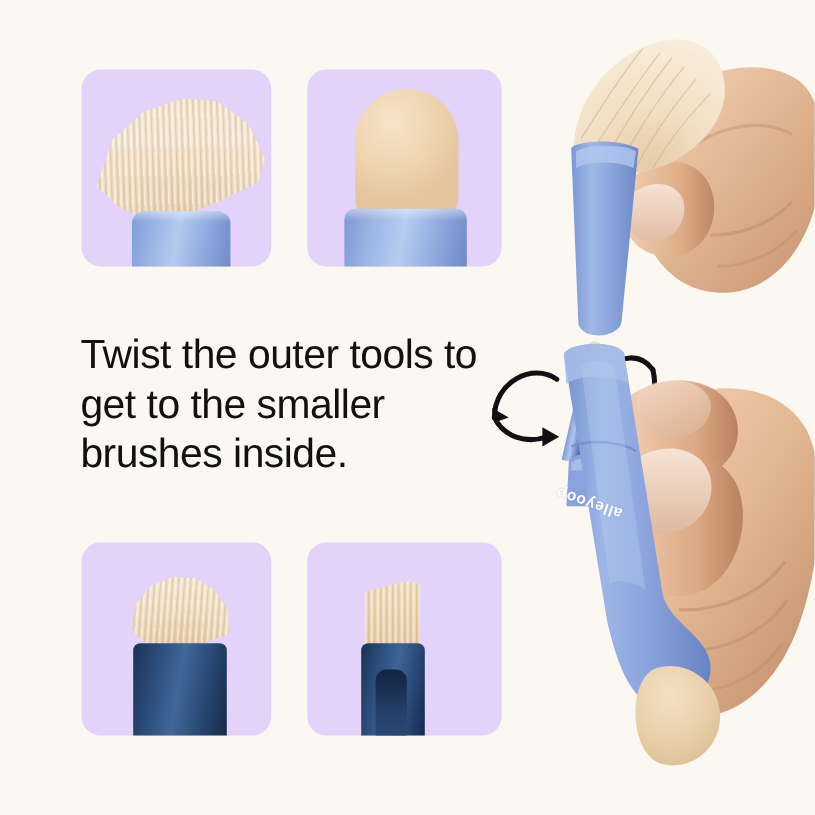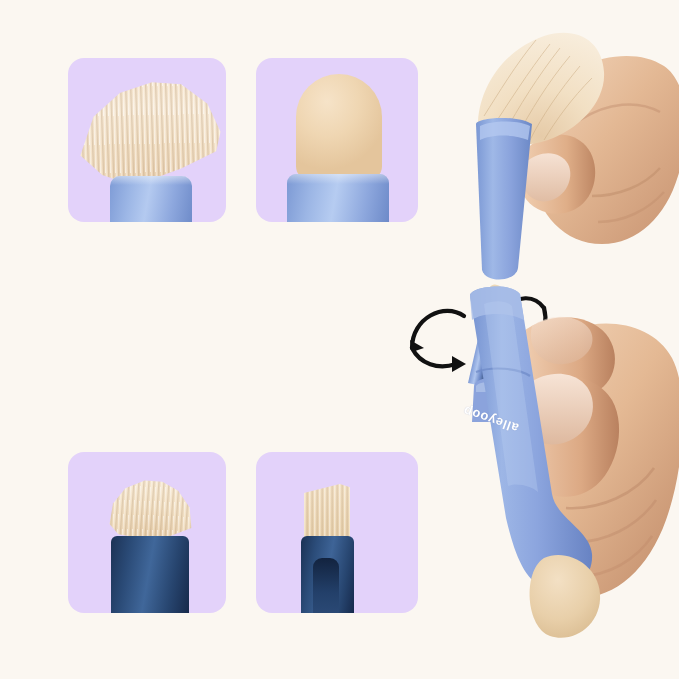--- a/index.html
+++ b/index.html
@@ -156,20 +156,21 @@
   <div class="tile bl">
     <div class="bristles"></div>
     <div class="ferrule"></div>
   </div>
 
   <div class="tile br">
     <div class="bristles"></div>
     <div class="ferrule"></div>
   </div>
 
+  <div class="headline">Twist the outer tools to get to the smaller brushes inside.</div>
 
   <svg class="arrows" viewBox="0 0 150 110">
 
     <g>
       <path d="M8 70 C8 40, 40 24, 60 38" fill="none" stroke="#111111" stroke-width="4.2" stroke-linecap="round"></path>
       <path d="M6 62 L8 74 L20 70 Z" fill="#111111"></path>
       <path d="M8 70 C16 86, 34 92, 52 86" fill="none" stroke="#111111" stroke-width="4.2" stroke-linecap="round"></path>
       <path d="M48 78 L62 86 L48 94 Z" fill="#111111"></path>
     </g>
 

